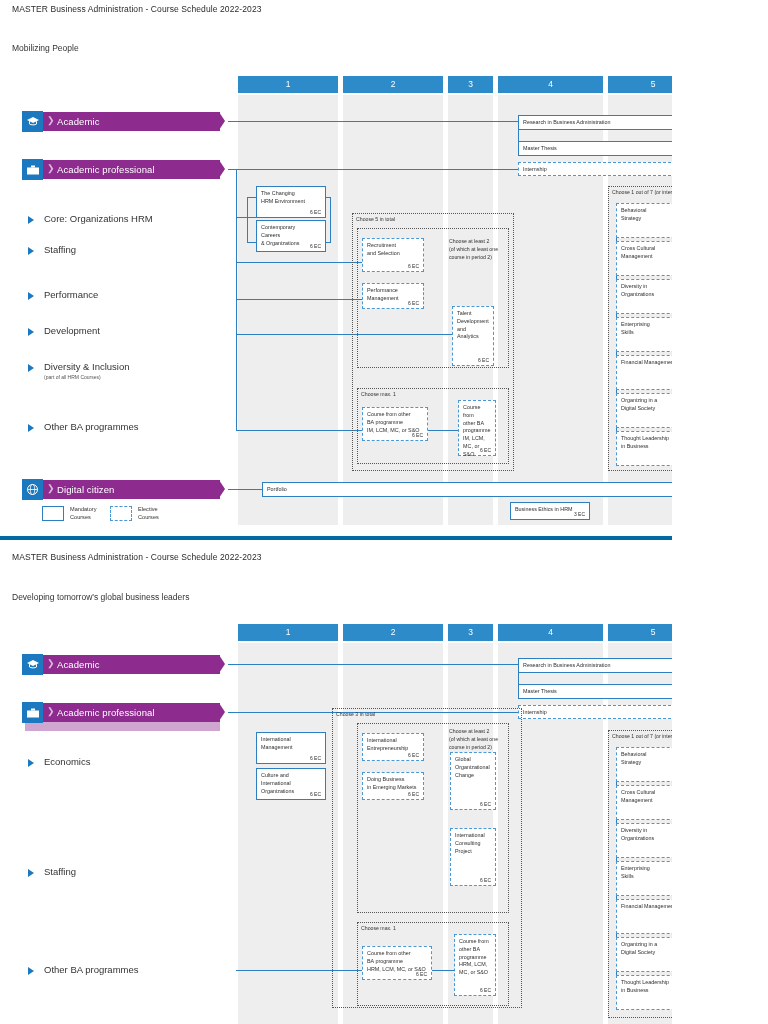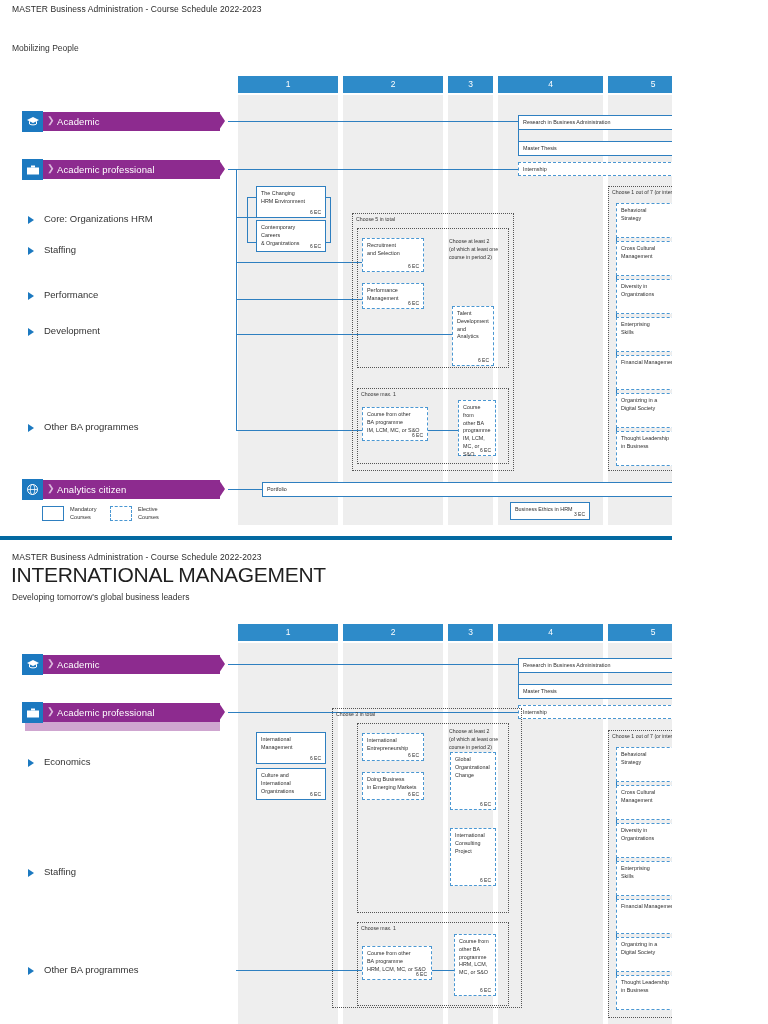--- a/index.html
+++ b/index.html
@@ -135,39 +135,46 @@
 
   <div class="bar" style="left:25px;top:480px;width:195px;">
     <span class="sq">
           <svg width="11" height="11" viewBox="0 0 11 11">
             <circle cx="5.5" cy="5.5" r="5" fill="none" stroke="#fff" stroke-width="1"></circle>
             <ellipse cx="5.5" cy="5.5" rx="2.2" ry="5" fill="none" stroke="#fff" stroke-width="0.8"></ellipse>
             <line x1="0.5" y1="5.5" x2="10.5" y2="5.5" stroke="#fff" stroke-width="0.8"></line>
           </svg>
         </span>
     <span class="chev">❯</span>
-    <span class="lbl">Analytics citizen</span>
+    <span class="lbl">Digital citizen</span>
     <span class="tip"></span>
   </div>
 
   <div class="sub" style="left:28px;top:213px;width:190px;">
     <span class="tri"></span>
     <span class="txt">Core: Organizations HRM</span>
   </div>
   <div class="sub" style="left:28px;top:244px;width:190px;align-items:center;">
     <span class="tri"></span>
     <span class="txt">Staffing</span>
   </div>
   <div class="sub" style="left:28px;top:289px;width:190px;">
     <span class="tri"></span>
     <span class="txt">Performance</span>
   </div>
   <div class="sub" style="left:28px;top:325px;width:190px;">
     <span class="tri"></span>
     <span class="txt">Development</span>
+  </div>
+  <div class="sub" style="left:28px;top:361px;width:190px;">
+    <span class="tri"></span>
+    <span class="txt">
+      <span>Diversity &amp; Inclusion</span>
+      <span class="note">(part of all HRM Courses)</span>
+    </span>
   </div>
   <div class="sub" style="left:28px;top:421px;width:190px;">
     <span class="tri"></span>
     <span class="txt">Other BA programmes</span>
   </div>
 
   <div class="ln h" style="left:228px;top:121px;width:290px;"></div>
   <div class="ln v" style="left:518px;top:121px;height:28px;"></div>
 
   <div class="ln h" style="left:228px;top:169px;width:290px;"></div>
@@ -302,21 +309,20 @@
       <span>Elective</span><br><span>Courses</span>
     </span>
   </div>
 
   <div class="version" style="right:10px;top:526px;">Version: 08-03-2022</div>
 </div>
 
 <div class="panel p2">
 
   <div class="hdr-kicker" style="top:12px;">MASTER Business Administration - Course Schedule 2022-2023</div>
-  <div class="hdr-title" style="top:23px;">INTERNATIONAL MANAGEMENT</div>
   <div class="hdr-sub" style="top:52px;">Developing tomorrow's global business leaders</div>
 
   <div class="vu-logo" style="top:12px;">
     <div class="vu-top">
       <span class="vu-txt">VU</span>
       <svg class="griffin" viewBox="0 0 14 18">
         <path d="M11 1 C7 3 5 6 4 9 L1 8 L3 11 L1 12 L4 13 L3 16 L7 14 L9 17 L10 13 L13 12 L10 10 C11 7 12 4 11 1 Z" fill="#fff"></path>
       </svg>
     </div>
     <div class="vu-bot">

